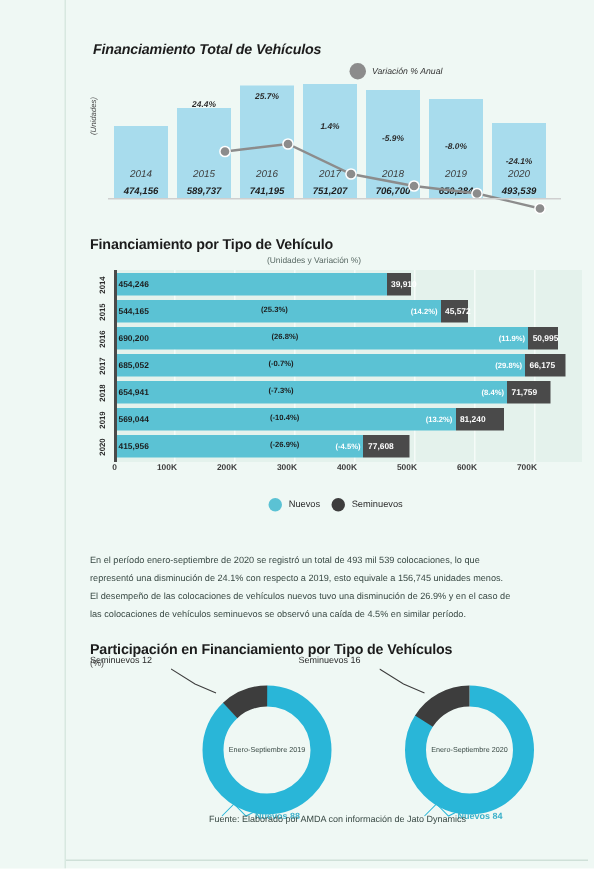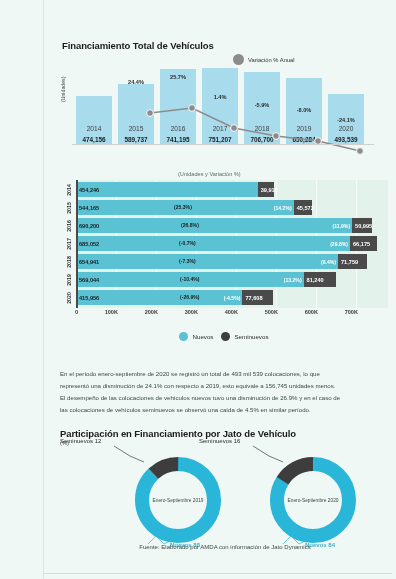--- a/index.html
+++ b/index.html
@@ -24,21 +24,21 @@
   
   #logo { position: absolute; right: 8px; top: 3px; width: 62px; height: 44px; }
   
   .sec-title {
     font-size: 9.5px; font-weight: bold; color: #1c1c1c;
     letter-spacing: -0.1px;
   }
   .axis-note { font-size: 5.6px; color: #5b6b66; }
 
   
-  #chart1 { position: absolute; left: 58px; top: 40px; width: 332px; height: 122px; }
+  #chart1 { position: absolute; left: 58px; top: 28px; width: 332px; height: 122px; font-style: italic; }
   #chart1 .c1-title { position: absolute; left: 4px; top: 0; }
   #c1-legend { position: absolute; left: 175px; top: 14px; display: flex; align-items: center; gap: 4px; }
   #c1-legend .dot { width: 11px; height: 11px; border-radius: 50%; background: #8c8c8c; }
   #c1-legend .lbl { font-size: 5.8px; color: #333; }
   #c1-ylab {
     position: absolute; left: 2px; top: 62px;
     font-size: 5.2px; color: #4a4a4a;
     transform: rotate(-90deg); transform-origin: left top;
     white-space: nowrap;
   }
@@ -214,20 +214,21 @@
     <div class="c1-xlab" style="left:18px;">2014</div>
     <div class="c1-xlab" style="left:60px;">2015</div>
     <div class="c1-xlab" style="left:102px;">2016</div>
     <div class="c1-xlab" style="left:144px;">2017</div>
     <div class="c1-xlab" style="left:186px;">2018</div>
     <div class="c1-xlab" style="left:228px;">2019</div>
     <div class="c1-xlab" style="left:270px;">2020</div>
   </div>
 
   <div id="chart2">
+    <div class="sec-title c2-title">Financiamiento por Tipo de Vehículo</div>
     <div class="axis-note" id="c2-units">(Unidades y Variación %)</div>
 
     <div id="c2-plot">
       <div class="c2-grid" style="left:40px;"></div>
       <div class="c2-grid" style="left:80px;"></div>
       <div class="c2-grid" style="left:120px;"></div>
       <div class="c2-grid" style="left:160px;"></div>
       <div class="c2-grid" style="left:200px;"></div>
       <div class="c2-grid" style="left:240px;"></div>
       <div class="c2-grid" style="left:280px;"></div>
@@ -359,21 +360,21 @@
   </div>
 
   <div id="para">
     <p>En el período enero-septiembre de 2020 se registró un total de 493 mil 539 colocaciones, lo que</p>
     <p>representó una disminución de 24.1% con respecto a 2019, esto equivale a 156,745 unidades menos.</p>
     <p>El desempeño de las colocaciones de vehículos nuevos tuvo una disminución de 26.9% y en el caso de</p>
     <p>las colocaciones de vehículos seminuevos se observó una caída de 4.5% en similar período.</p>
   </div>
 
   <div id="chart3">
-    <div class="sec-title c3-title">Participación en Financiamiento por Jato de Vehículo</div>
+    <div class="sec-title c3-title">Participación en Financiamiento por Tipo de Vehículos</div>
     <div id="c3-pct">(%)</div>
 
     <div class="donut-wrap left">
       <svg width="100" height="100" viewBox="0 0 100 100">
         <circle cx="50" cy="50" r="36" fill="none" stroke="#29b6d8" stroke-width="14" stroke-dasharray="199.1 27.1" transform="rotate(-90 50 50)"></circle>
         <circle cx="50" cy="50" r="36" fill="none" stroke="#3d3d3d" stroke-width="14" stroke-dasharray="27.1 199.1" transform="rotate(-133 50 50)"></circle>
       </svg>
       <div class="donut-center">Enero-Septiembre 2019</div>
       <div class="lbl-used" style="left:-68px; top:-12px;">Seminuevos 12</div>
       <div class="lbl-new" style="left:42px; top:92px;">Nuevos 88</div>

